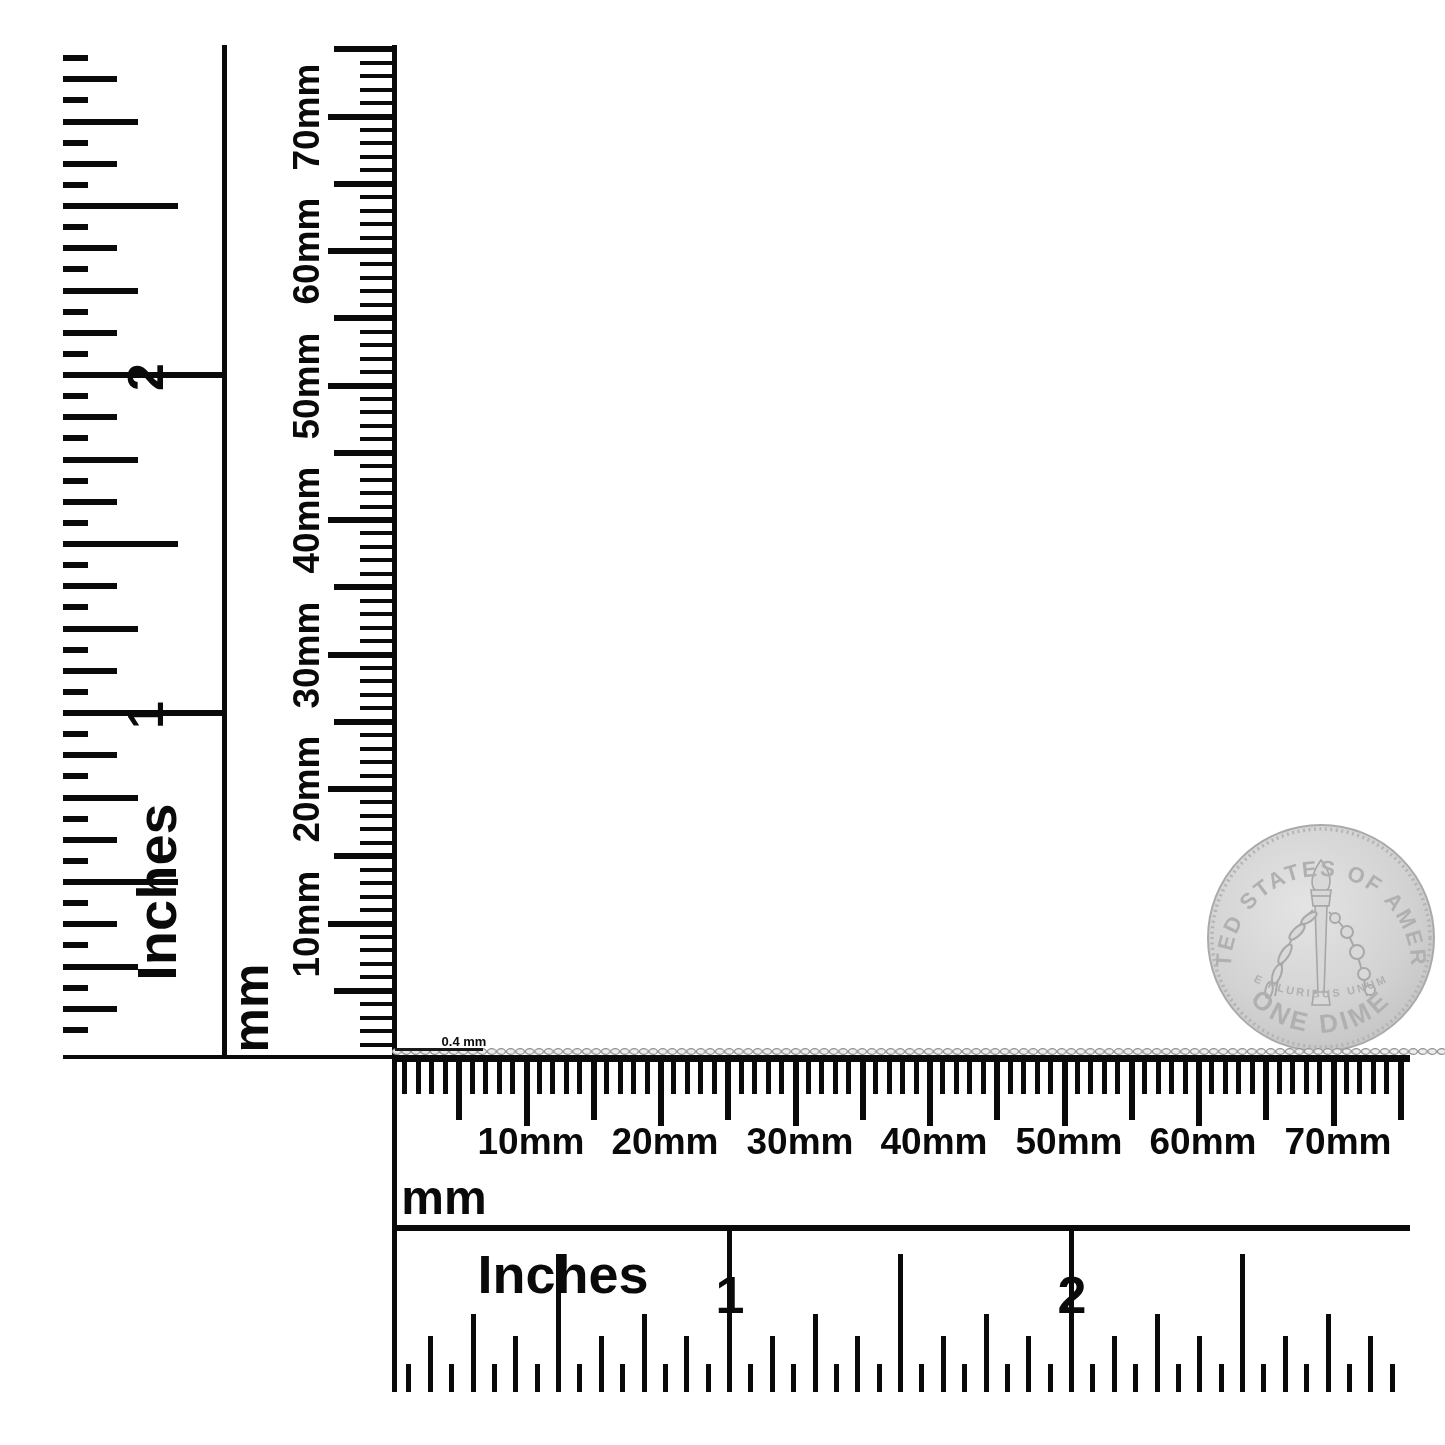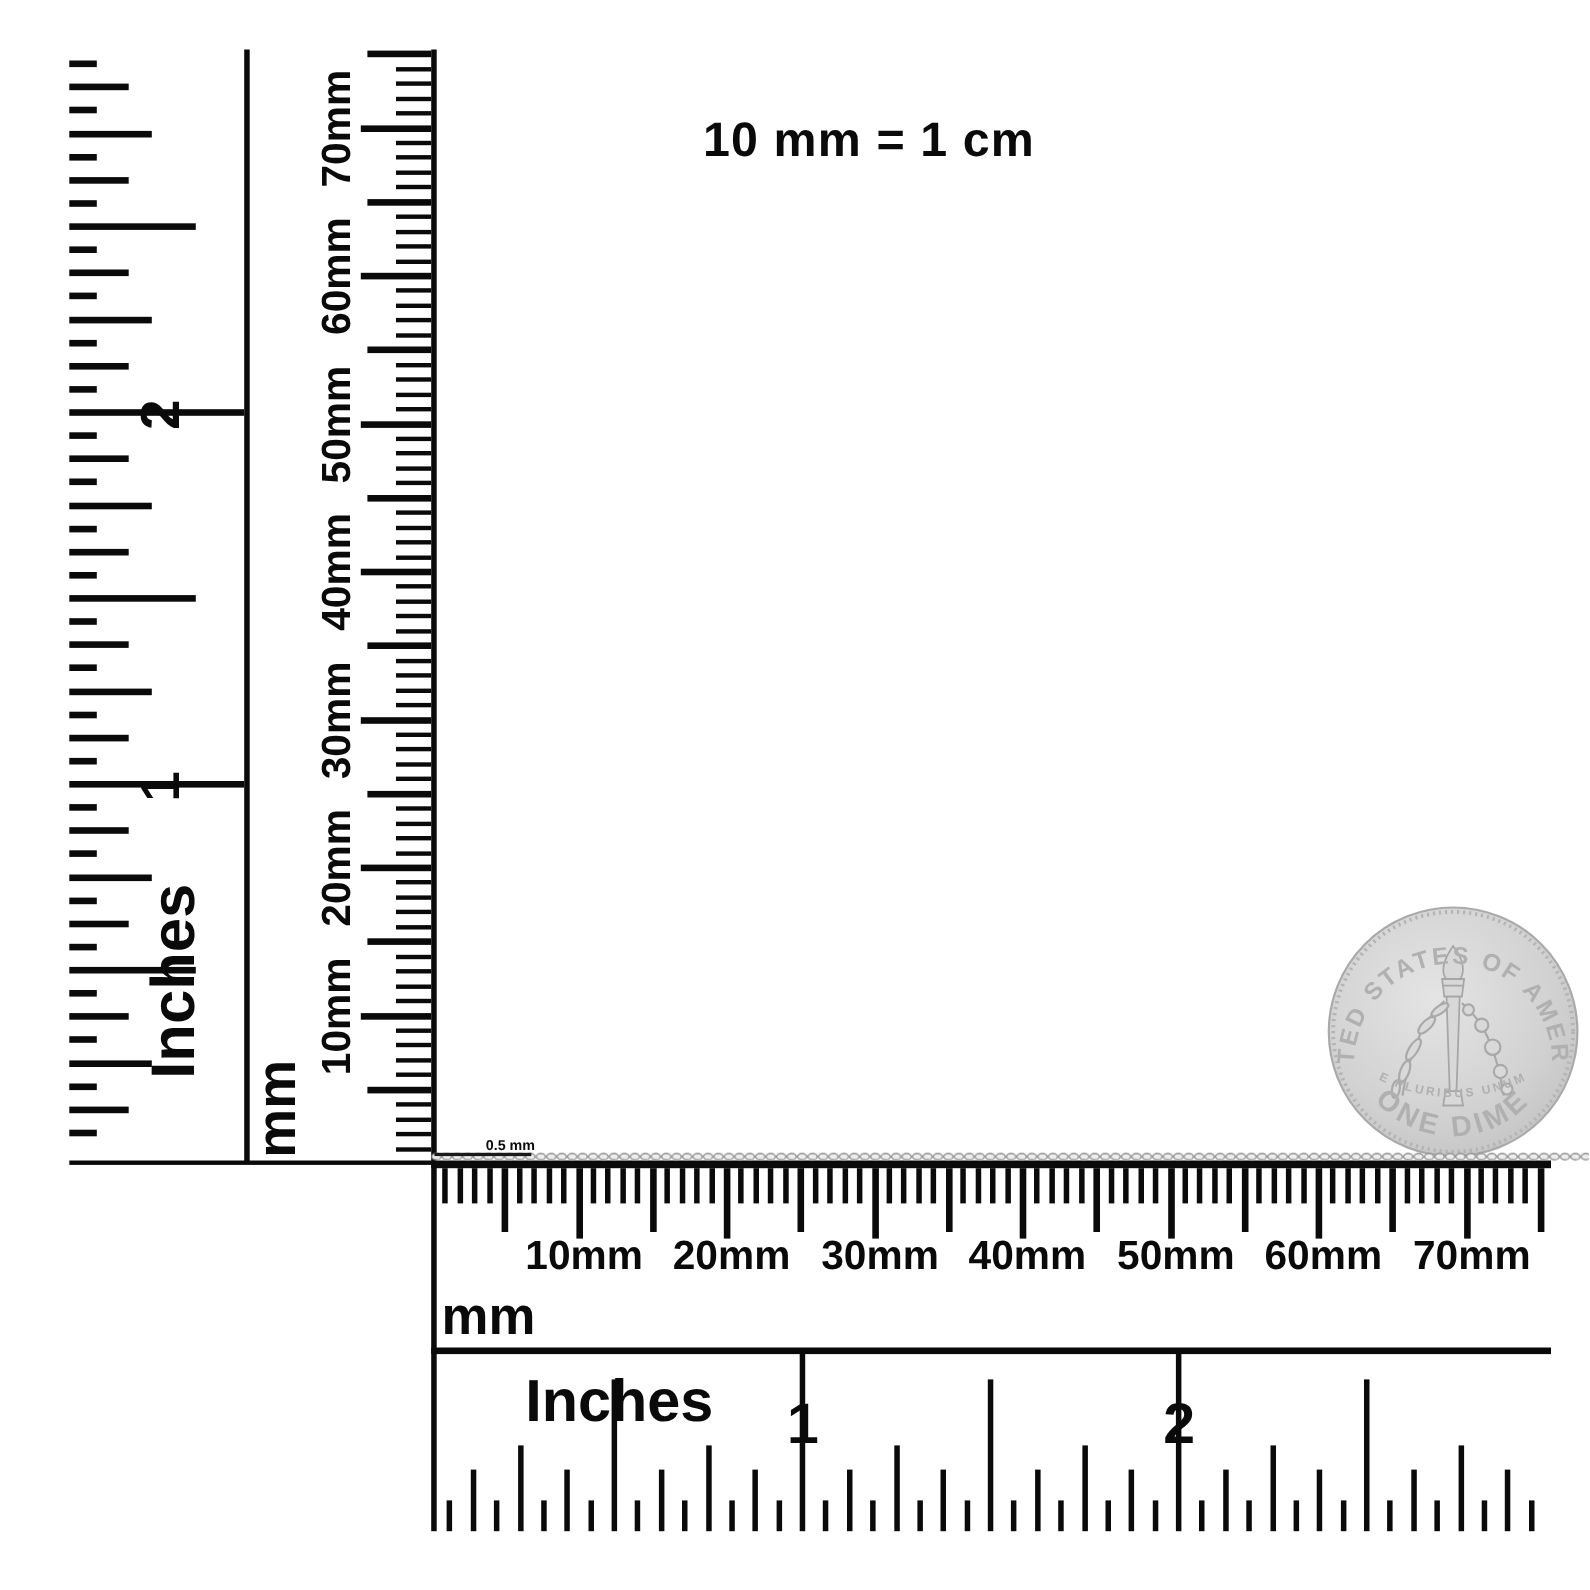--- a/index.html
+++ b/index.html
@@ -305,26 +305,25 @@
       <div class="lbl ctr" style="left: 730px; top: 1295px; font-size: 52px;">1</div>
       <div class="lbl ctr" style="left: 1072px; top: 1295px; font-size: 52px;">2</div>
     </div>
 
   <div class="line" id="border-inch-v"></div>
   <div class="line" id="border-mm-v"></div>
   <div class="line" id="baseline-left"></div>
   <div class="line" id="mm-ruler-top"></div>
   <div class="line" id="ruler-divider"></div>
 
-  <div class="lbl ctr" id="note">10 mm = 1 cm</div>
   <div class="lbl rot" id="v-inches-lbl">Inches</div>
   <div class="lbl rot" id="v-mm-lbl">mm</div>
   <div class="lbl ctr" id="b-mm-lbl">mm</div>
   <div class="lbl ctr" id="b-inches-lbl">Inches</div>
-  <div class="lbl ctr" id="chain-lbl">0.5 mm</div>
+  <div class="lbl ctr" id="chain-lbl">0.4 mm</div>
   <div id="chain-underline"></div>
 
   <svg id="coin" width="232" height="232" viewBox="0 0 232 232">
     <defs>
       <radialGradient id="coinGrad" cx="42%" cy="36%" r="78%">
         <stop offset="0%" stop-color="#e4e4e4"></stop>
         <stop offset="60%" stop-color="#d2d2d2"></stop>
         <stop offset="100%" stop-color="#bfbfbf"></stop>
       </radialGradient>
       <path id="arcTop" d="M 26 144 A 90 90 0 1 1 206 144" fill="none"></path>

